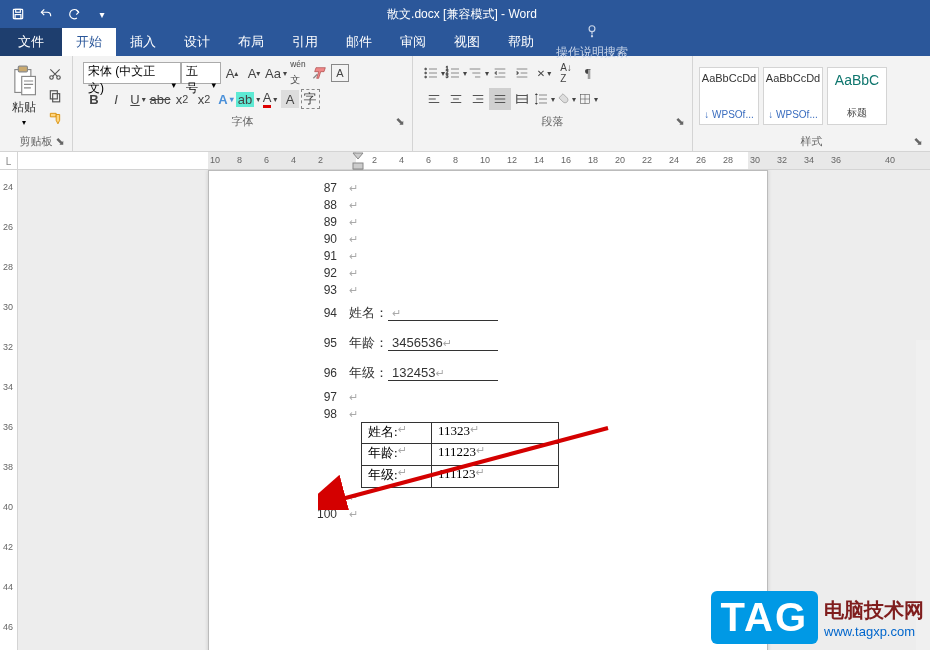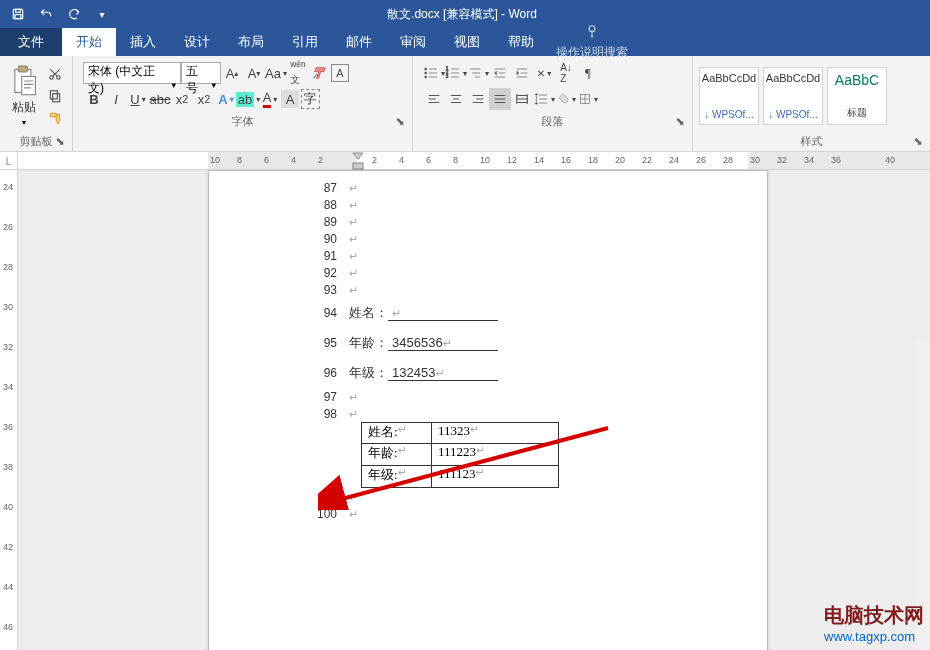--- a/index.html
+++ b/index.html
@@ -481,17 +481,18 @@
           </marker>
         </defs>
       <line x1="290" y1="8" x2="20" y2="80" stroke="#d40000" stroke-width="4" marker-end="url(#ah)"></line>
     </svg>
 
     <div class="scrollbar-v"></div>
   </div>
 </div>
 
 <div class="watermark">
+  <div class="tag-box">TAG</div>
   <div class="wm-text">
     <div class="wm-line1">电脑技术网</div>
     <div class="wm-line2">www.tagxp.com</div>
   </div>
 </div>
 
 </body></html>

